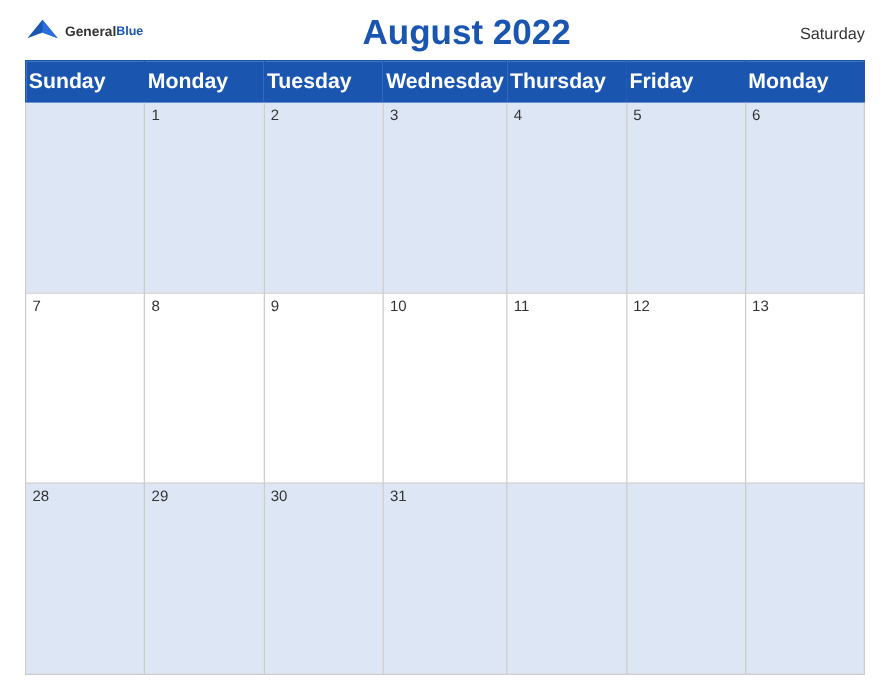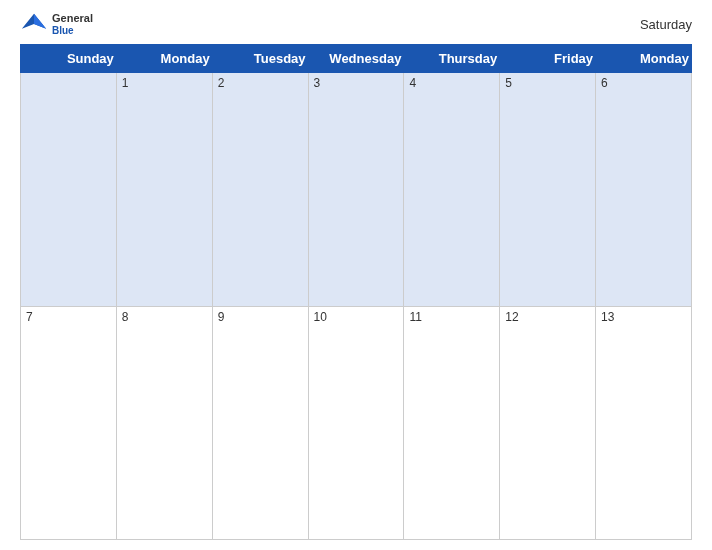--- a/index.html
+++ b/index.html
@@ -23,21 +23,21 @@
     }
 
     .logo {
       display: flex;
       align-items: center;
       gap: 4px;
     }
 
     .logo-text {
       display: flex;
-      flex-direction: column;
+      flex-direction: row;
       line-height: 1.1;
     }
 
     .logo-general {
       font-size: 11px;
       color: #333;
       font-weight: bold;
     }
 
     .logo-blue {
@@ -71,23 +71,23 @@
       border-collapse: collapse;
       flex: 1;
     }
 
     .calendar thead tr {
       background-color: #1a56b0;
     }
 
     .calendar thead th {
       color: #fff;
-      font-size: 13px;
+      font-size: 17px;
       font-weight: bold;
-      text-align: right;
+      text-align: left;
       padding: 6px 2px;
       border: 1px solid #1a56b0;
     }
 
     .calendar tbody tr {
       height: 72px;
     }
 
     .calendar tbody td {
       border: 1px solid #ccc;
@@ -124,20 +124,21 @@
   <div class="logo">
     <svg class="logo-bird" viewBox="0 0 30 30" xmlns="http://www.w3.org/2000/svg">
       <polygon points="15,4 28,20 15,15 2,20" fill="#1a56b0"></polygon>
       <polygon points="15,4 28,20 15,15" fill="#2a6ee0"></polygon>
     </svg>
     <div class="logo-text">
       <span class="logo-general">General</span>
       <span class="logo-blue">Blue</span>
     </div>
   </div>
+  <div class="title">August 2022</div>
   <div class="region">Saturday</div>
 </div>
 
 <table class="calendar">
   <thead>
     <tr>
     <th>Sunday</th>
         <th>Monday</th>
         <th>Tuesday</th>
         <th>Wednesday</th>
@@ -158,14 +159,23 @@
       </tr>
       <tr>
         <td><span class="day-number">7</span></td>
         <td><span class="day-number">8</span></td>
         <td><span class="day-number">9</span></td>
         <td><span class="day-number">10</span></td>
         <td><span class="day-number">11</span></td>
         <td><span class="day-number">12</span></td>
         <td><span class="day-number">13</span></td>
       </tr>
+      <tr>
+        <td><span class="day-number">28</span></td>
+        <td><span class="day-number">29</span></td>
+        <td><span class="day-number">30</span></td>
+        <td><span class="day-number">31</span></td>
+        <td class="empty"></td>
+        <td class="empty"></td>
+        <td class="empty"></td>
+      </tr>
     </tbody>
 </table>
 
 </body></html>

